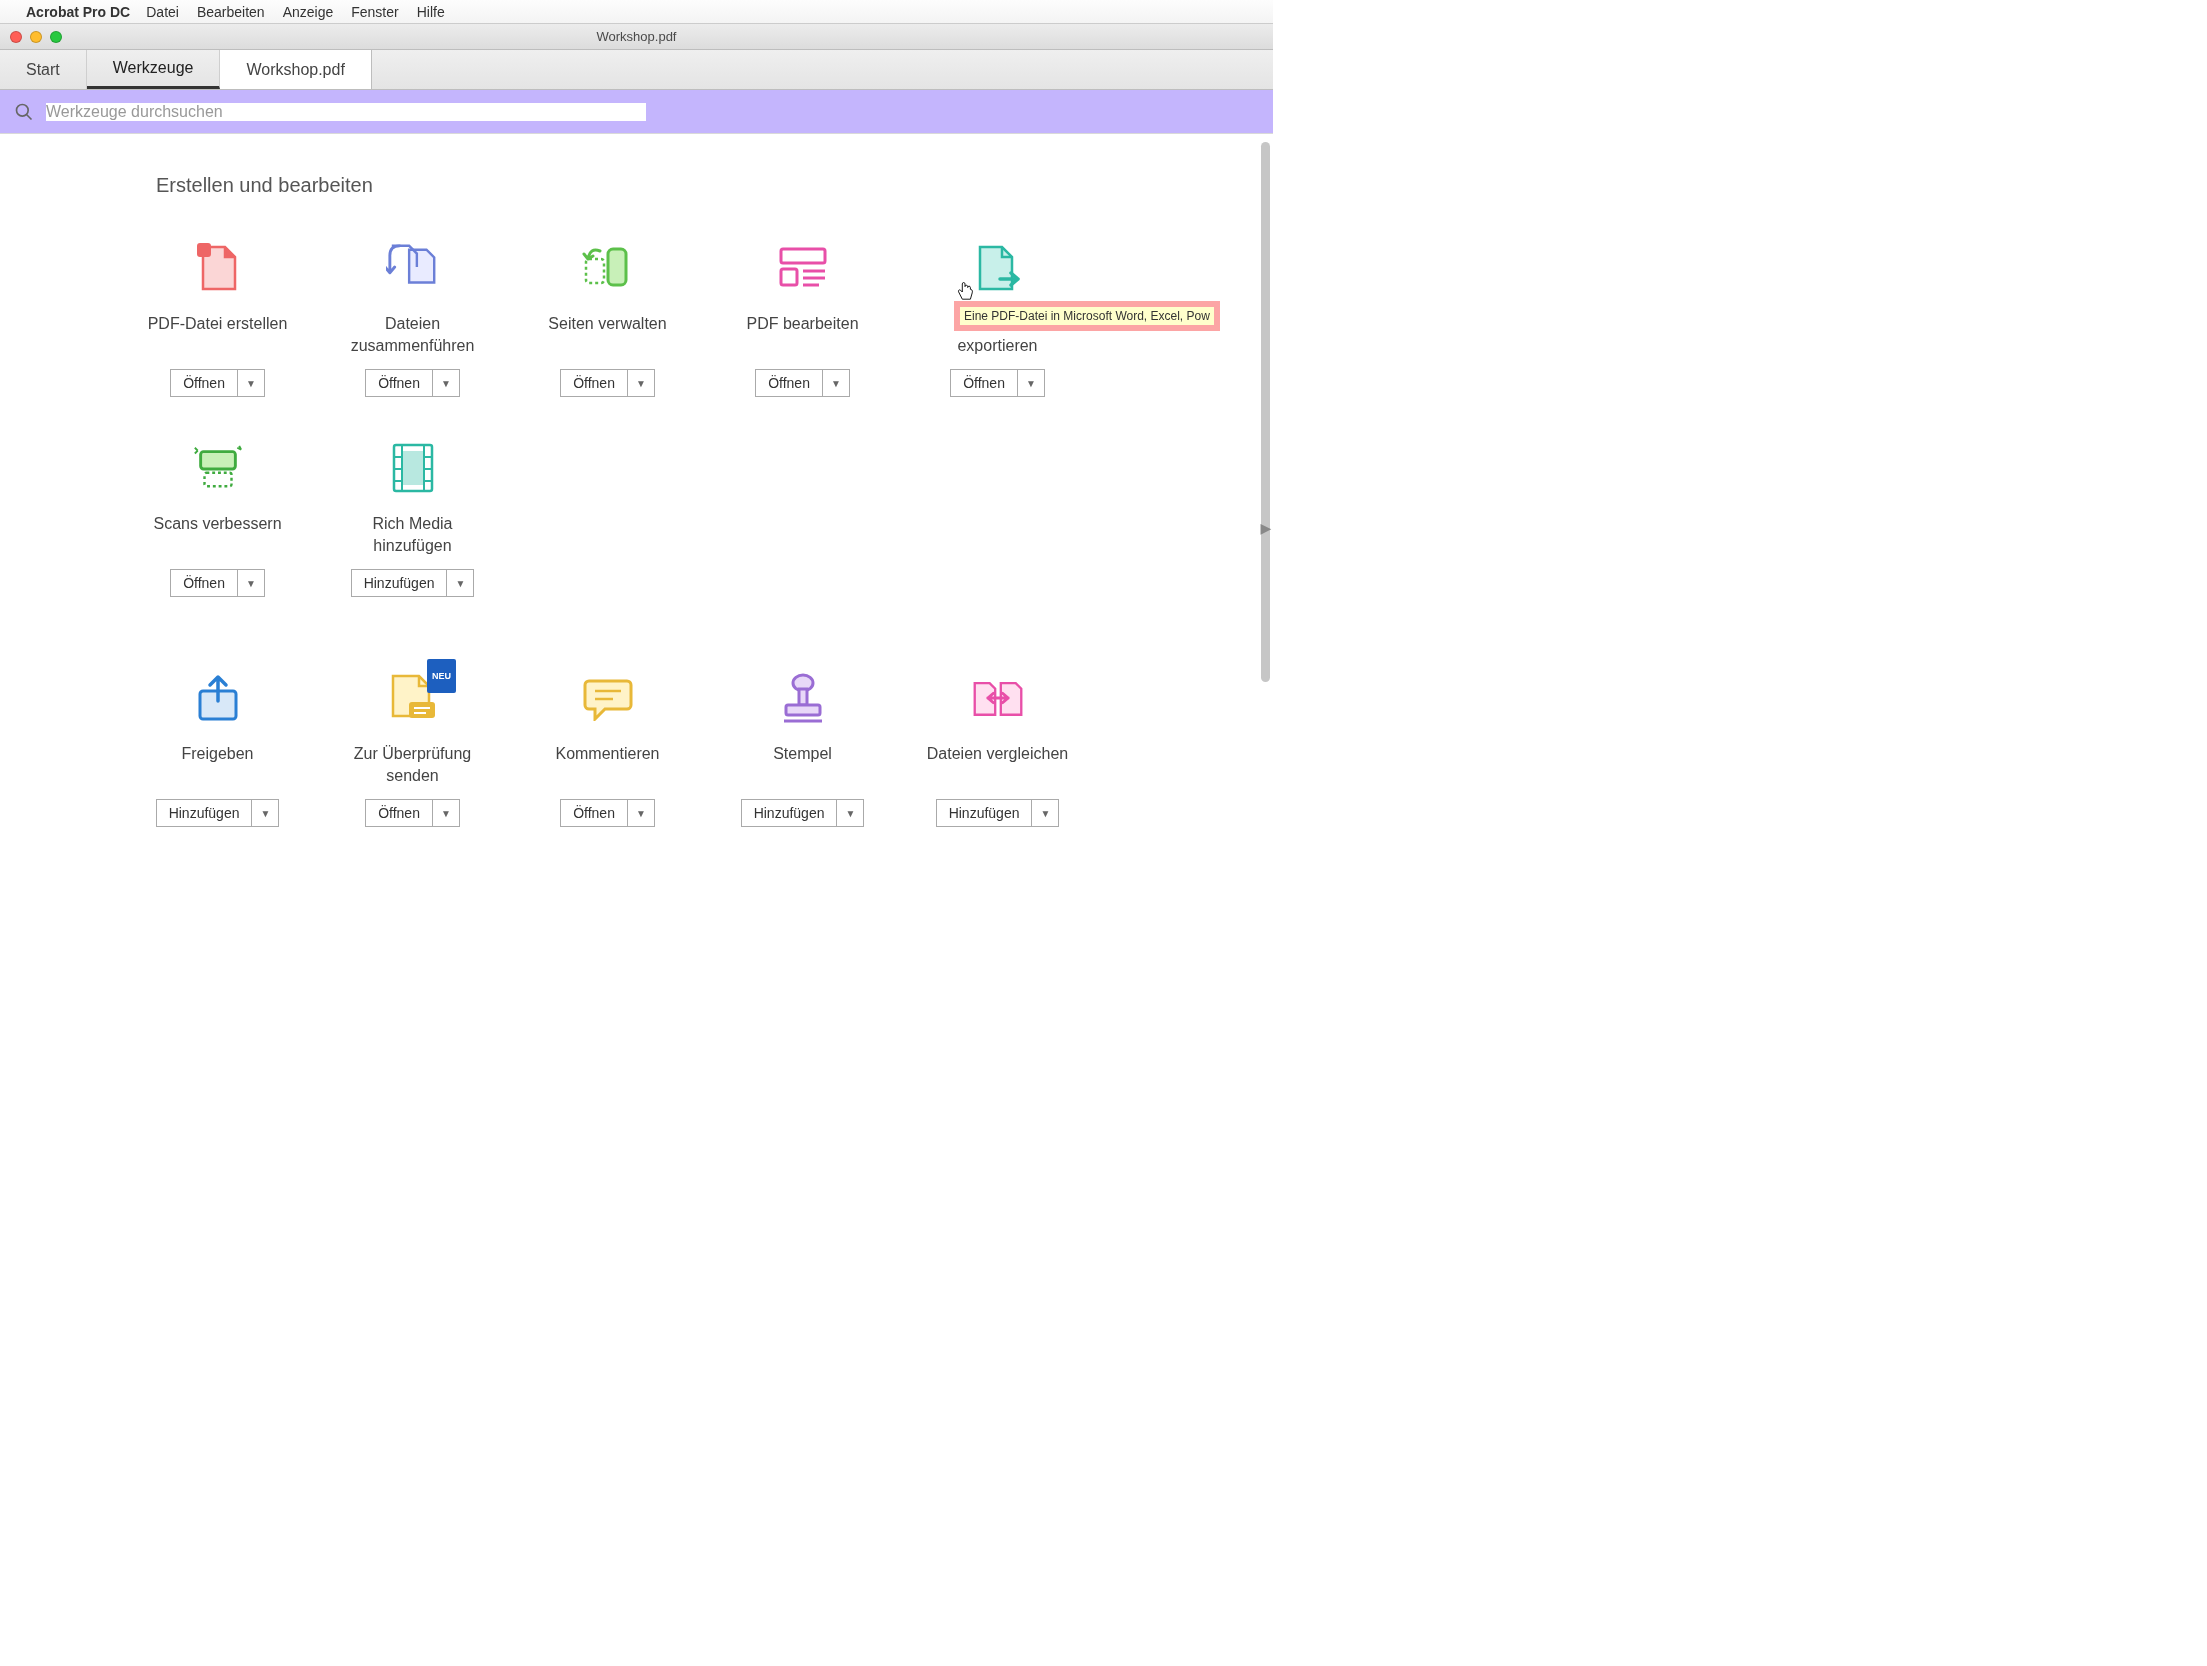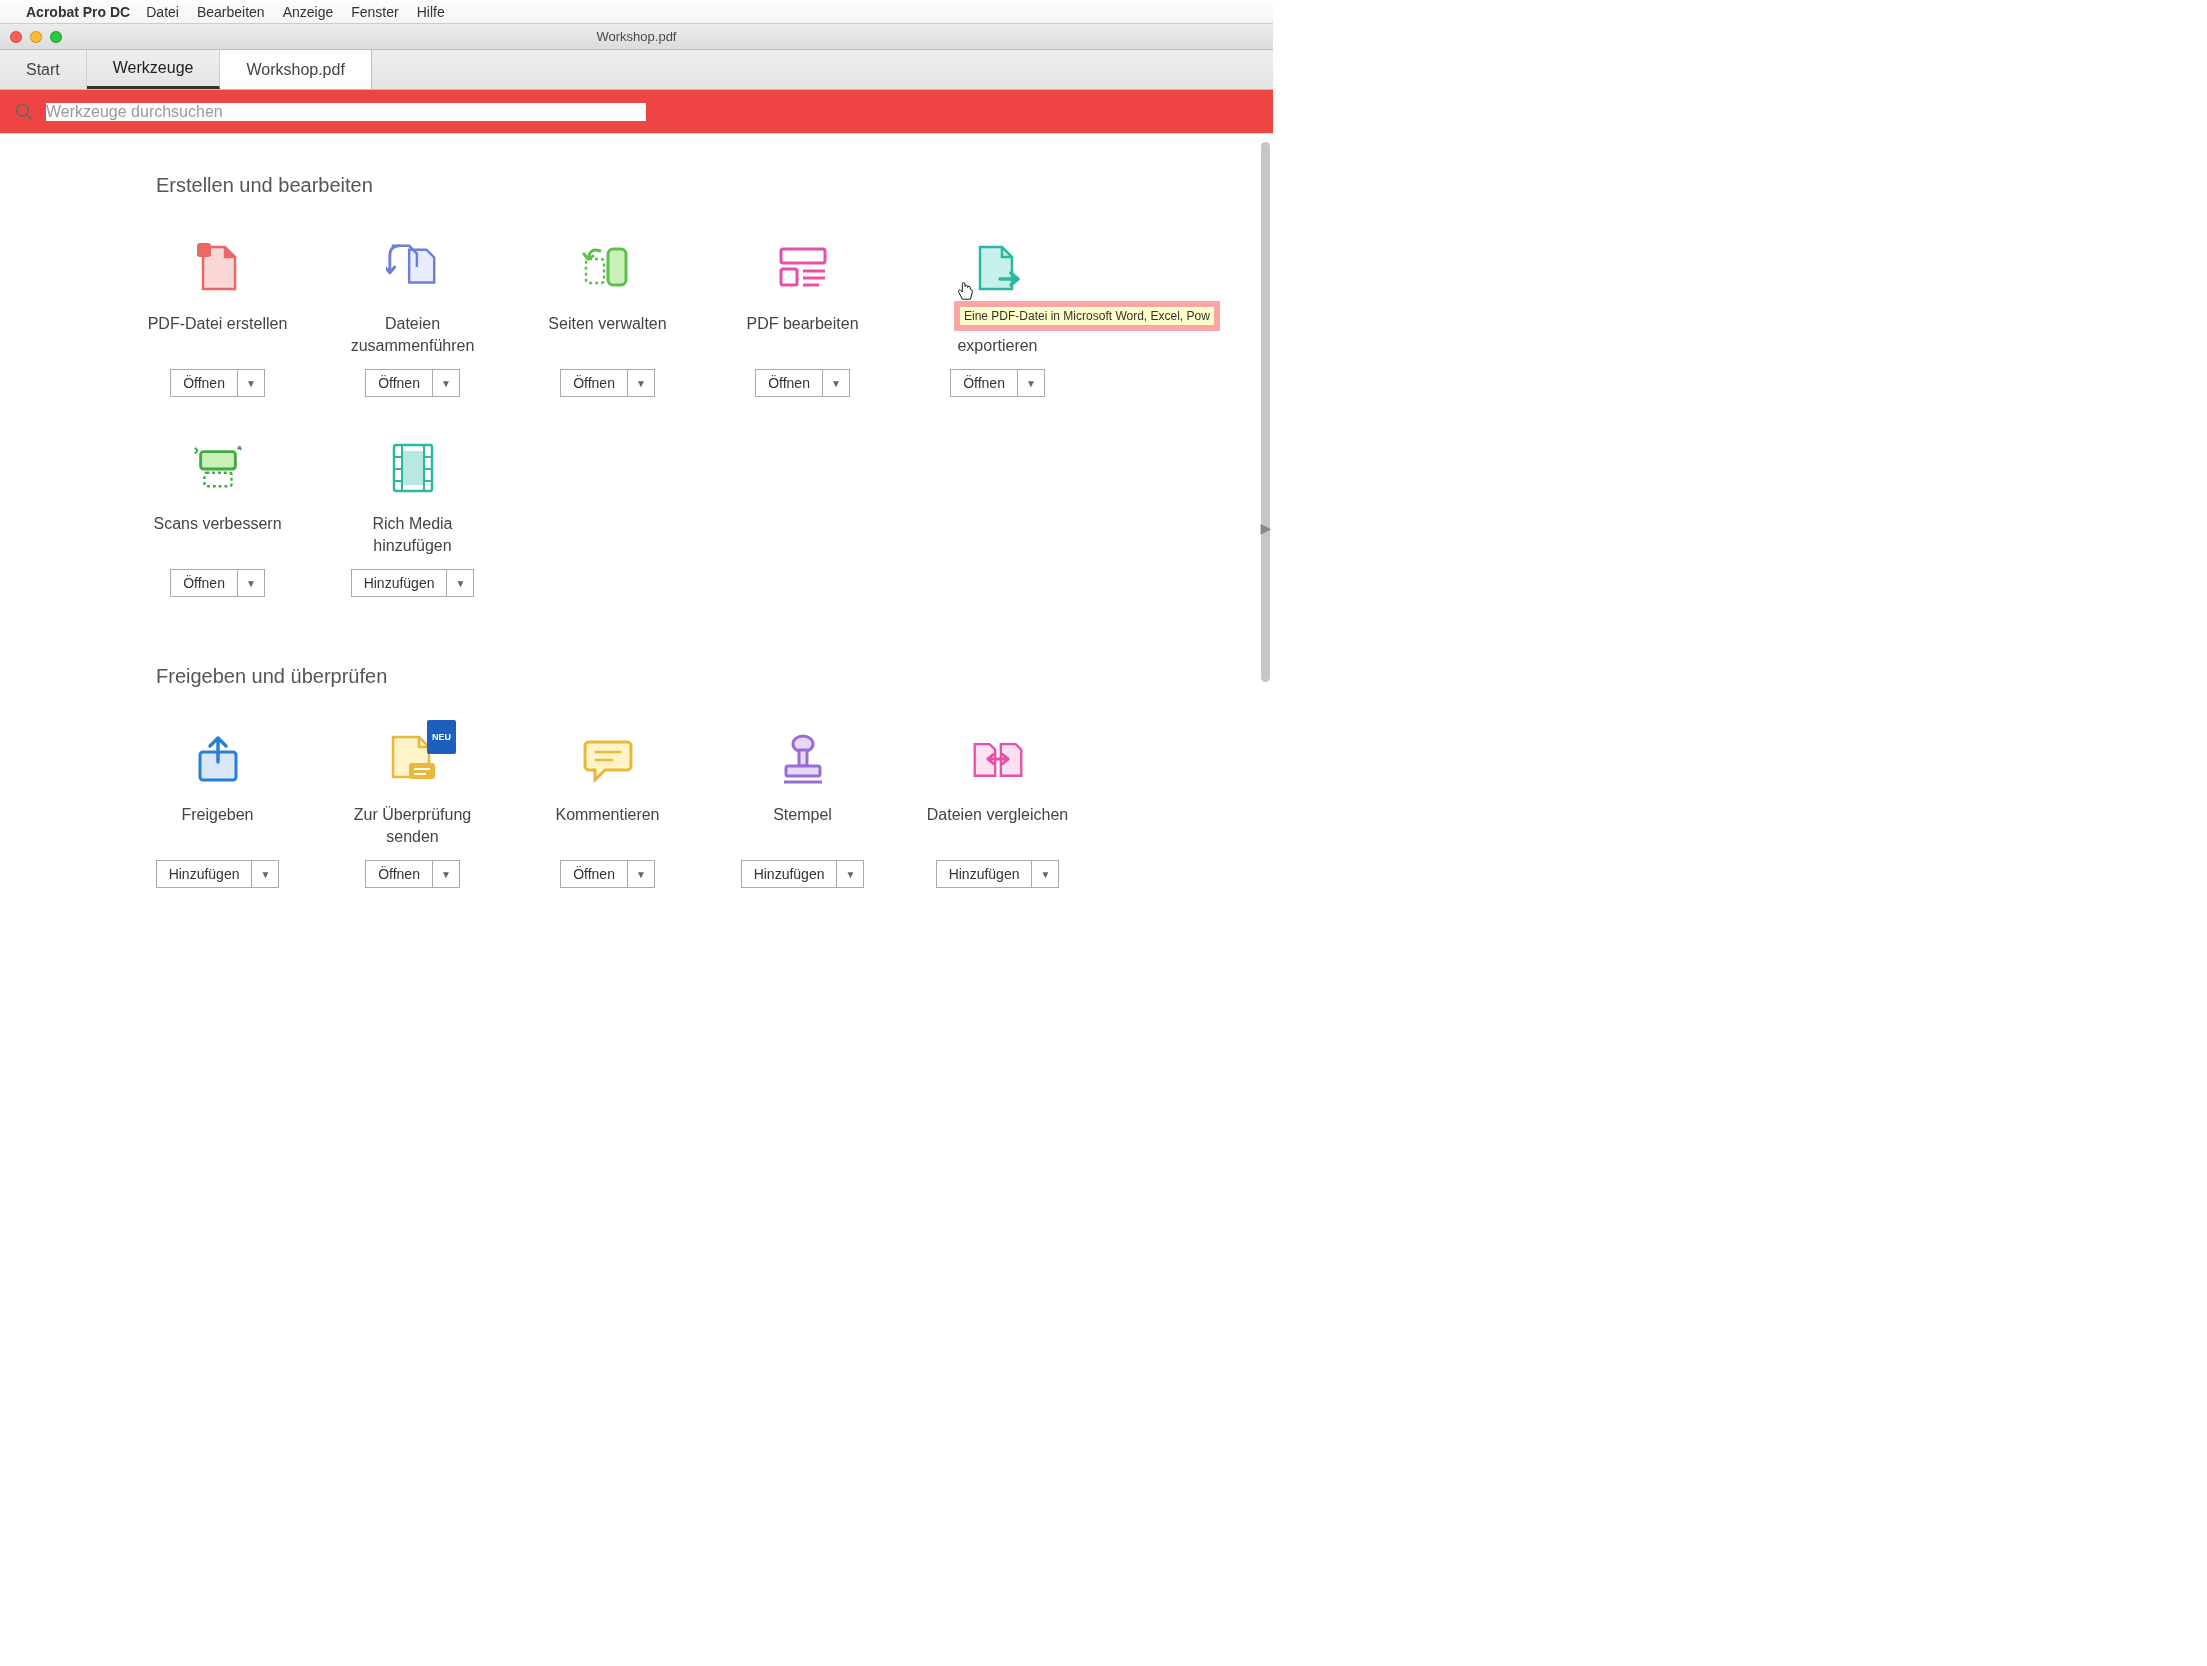--- a/index.html
+++ b/index.html
@@ -12,21 +12,21 @@
 .traffic { display: flex; gap: 8px; margin-left: 10px; }
 .dot { width: 12px; height: 12px; border-radius: 50%; border: 0.5px solid rgba(0,0,0,0.2); }
 .dot.red { background:#ff5f57; }
 .dot.yellow { background:#ffbd2e; }
 .dot.green { background:#28c940; }
 .titlebar .title { position: absolute; left: 50%; transform: translateX(-50%); font-size: 13px; color: #4a4a4a; }
 .tabbar { height: 40px; background: linear-gradient(#efefef,#e4e4e4); border-bottom: 1px solid #bdbdbd; display: flex; align-items: stretch; }
 .tab { padding: 0 26px; display: flex; align-items: center; font-size: 16px; color: #444; border-right: 1px solid #cfcfcf; }
 .tab.active { border-bottom: 3px solid #333; font-weight: 400; color: #222; }
 .tab.doc { background: #fff; border-right: 1px solid #bdbdbd; }
-.searchbar { height: 44px; border-bottom: 1px solid #d9d9d9; display: flex; align-items: center; padding-left: 14px; background: #ef4444; }
+.searchbar { height: 44px; border-bottom: 1px solid #d9d9d9; display: flex; align-items: center; padding-left: 14px; background: #c4b5fd; }
 .searchbar svg { width: 20px; height: 20px; stroke: #666; fill: none; stroke-width: 2; }
 .searchbar input { border: none; outline: none; font-size: 16px; margin-left: 12px; width: 600px; color: #333; }
 .searchbar input::placeholder { color: #999; }
 .content-wrap { position: relative; height: calc(100% - 134px); }
 .content { position: absolute; inset: 0; overflow-y: auto; padding: 40px 0 0 0; margin-right: 18px; }
 .scrollbar { position: absolute; right: 3px; top: 8px; width: 9px; height: 540px; background: #c6c6c6; border-radius: 5px; }
 .expand-handle { position: absolute; right: -2px; top: 380px; width: 18px; height: 28px; display:flex; align-items:center; justify-content:center; color:#888; font-size:14px; }
 .section-title { font-size: 20px; color: #555; margin-left: 156px; margin-bottom: 38px; font-weight: 400; }
 .tool-grid { display: flex; flex-wrap: wrap; padding-left: 120px; }
 .tool { width: 195px; height: 200px; display: flex; flex-direction: column; align-items: center; position: relative; }
@@ -196,21 +196,20 @@
       <div class="tool-label">Rich Media<br>hinzufügen</div>
       <div class="btn-group">
         <button class="btn-main">Hinzufügen</button>
         <button class="btn-drop">▼</button>
       </div>
     </div>
 
   </div>
 
   <div style="height:30px"></div>
-  <div class="section-title">Freigeben und überprüfen</div>
   <div class="tool-grid">
 
     <div class="tool">
       <div class="tool-icon">
         <svg width="48" height="50" viewBox="0 0 48 50">
               <rect x="6" y="18" width="36" height="28" rx="3" fill="#d8e8f8" stroke="#2a7fd4" stroke-width="3"></rect>
               <path d="M24 28 V4 M24 4 l-8 8 M24 4 l8 8" fill="none" stroke="#2a7fd4" stroke-width="3.5" stroke-linecap="round"></path>
             </svg>
       </div>
       <div class="tool-label">Freigeben</div>

